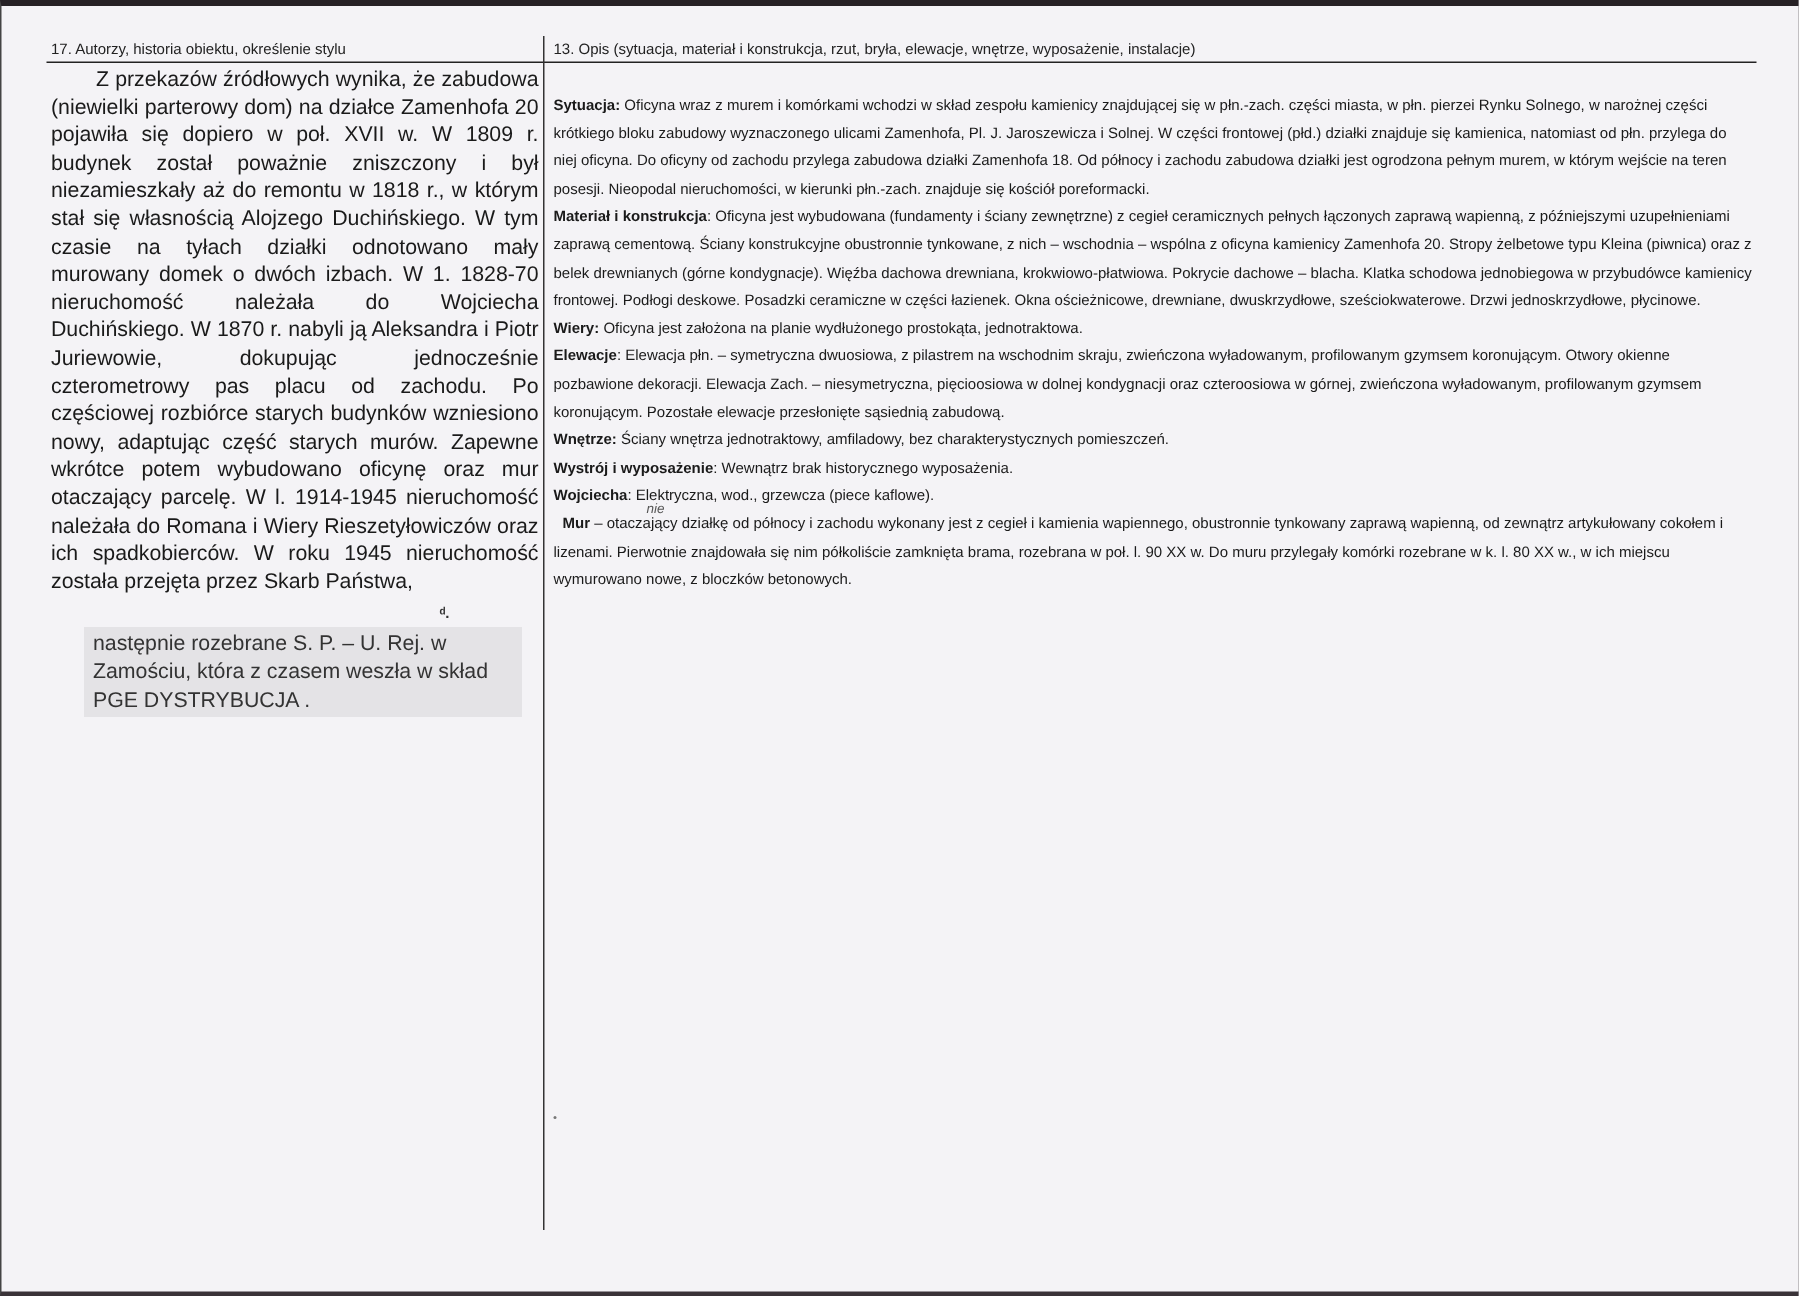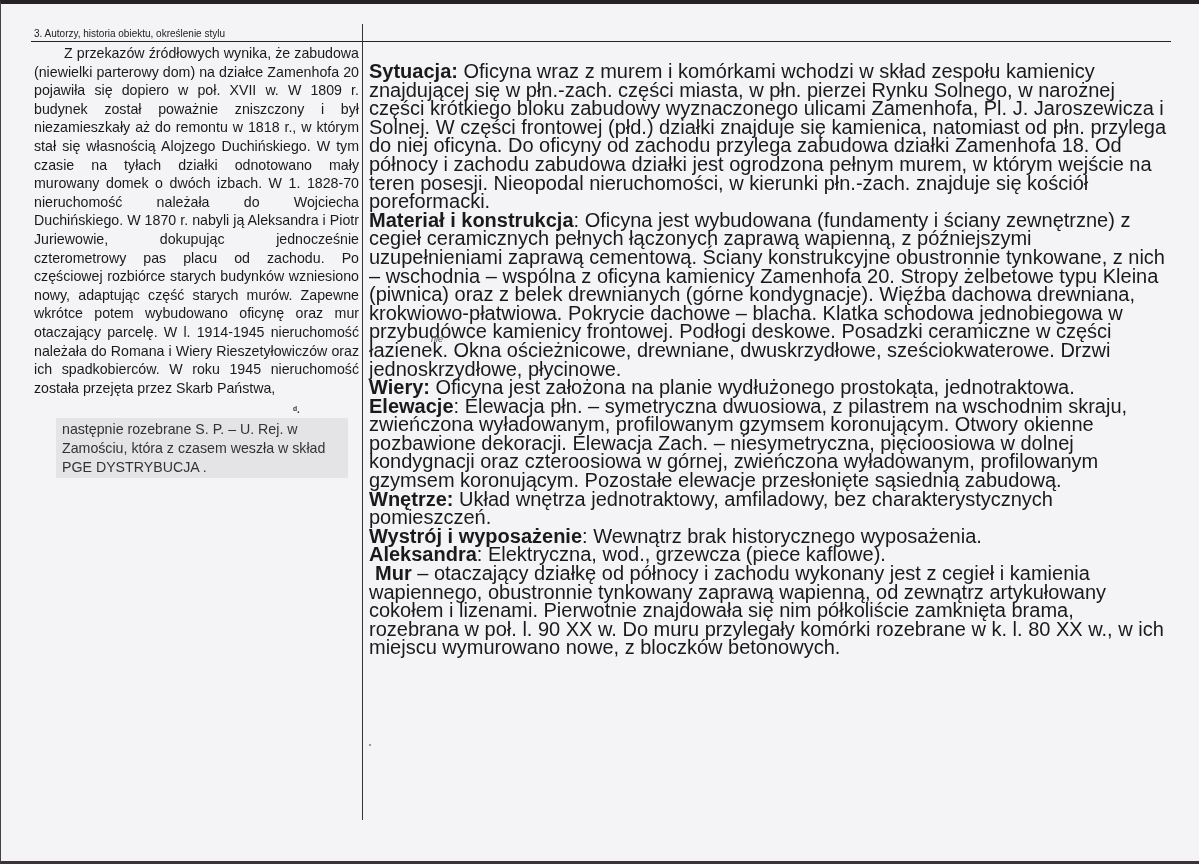--- a/index.html
+++ b/index.html
@@ -38,50 +38,51 @@
     position: absolute; left: 55px; top: 414px; width: 292px; height: 60px;
     background: #e4e3e6;
     padding: 2px 6px 0 6px; box-sizing: border-box;
     font-size: 14.2px; line-height: 18.8px; color: #333;
   }
   .stray-mark {
     position: absolute; left: 292px; top: 400px; font-size: 10px; font-weight: bold; color: #333;
   }
   .right-col {
     position: absolute; left: 368px; top: 58px; width: 800px;
-    font-size: 20px; line-height: 18.6px;
+    font-size: 10px; line-height: 18.6px;
   }
   .right-col .para { margin: 0; }
   .right-col b { font-weight: bold; }
   .handnote {
     position: absolute; left: 430px; top: 330px; font-size: 9px; font-style: italic; color: #555;
   }
   .dot { position: absolute; left: 368px; top: 740px; width: 2px; height: 2px; background: #777; border-radius: 1px; }
 </style>
 </head>
 <body>
 
 <div class="sheet">
 
-  <div class="col-header" style="left:33px;">3. Autorzy, historia obiektu, określenie stylu</div>
+  <div class="col-header" style="left:33px;">17. Autorzy, historia obiektu, określenie stylu</div>
+  <div class="col-header" style="left:368px;">13. Opis (sytuacja, materiał i konstrukcja, rzut, bryła, elewacje, wnętrze, wyposażenie, instalacje)</div>
   <div class="header-rule"></div>
   <div class="col-divider"></div>
 
   <div class="left-col">
     <p>Z przekazów źródłowych wynika, że zabudowa (niewielki parterowy dom) na działce Zamenhofa 20 pojawiła się dopiero w poł. XVII w. W 1809 r. budynek został poważnie zniszczony i był niezamieszkały aż do remontu w 1818 r., w którym stał się własnością Alojzego Duchińskiego. W tym czasie na tyłach działki odnotowano mały murowany domek o dwóch izbach. W 1. 1828-70 nieruchomość należała do Wojciecha Duchińskiego. W 1870 r. nabyli ją Aleksandra i Piotr Juriewowie, dokupując jednocześnie czterometrowy pas placu od zachodu. Po częściowej rozbiórce starych budynków wzniesiono nowy, adaptując część starych murów. Zapewne wkrótce potem wybudowano oficynę oraz mur otaczający parcelę. W l. 1914-1945 nieruchomość należała do Romana i Wiery Rieszetyłowiczów oraz ich spadkobierców. W roku 1945 nieruchomość została przejęta przez Skarb Państwa,</p>
   </div>
   <div class="stray-mark">ᵈ.</div>
   <div class="gray-box">następnie rozebrane S. P. – U. Rej. w Zamościu, która z czasem weszła w skład PGE DYSTRYBUCJA .</div>
 
   <div class="right-col">
     <p class="para"><b>Sytuacja:</b><span> Oficyna wraz z murem i komórkami wchodzi w skład zespołu kamienicy znajdującej się w płn.-zach. części miasta, w   płn. pierzei Rynku Solnego, w narożnej części krótkiego bloku zabudowy wyznaczonego ulicami Zamenhofa, Pl. J. Jaroszewicza i Solnej. W części frontowej (płd.) działki znajduje się kamienica, natomiast od płn. przylega do niej oficyna. Do oficyny od zachodu przylega zabudowa działki Zamenhofa 18. Od północy i zachodu zabudowa działki jest ogrodzona pełnym murem, w którym wejście na teren posesji. Nieopodal nieruchomości, w kierunki płn.-zach. znajduje się kościół poreformacki.</span></p>
     <p class="para"><b>Materiał i konstrukcja</b><span>: Oficyna jest wybudowana (fundamenty i ściany zewnętrzne) z cegieł ceramicznych pełnych łączonych zaprawą wapienną, z późniejszymi uzupełnieniami zaprawą cementową. Ściany konstrukcyjne obustronnie tynkowane, z nich – wschodnia – wspólna z oficyna kamienicy Zamenhofa 20. Stropy żelbetowe typu Kleina (piwnica) oraz z belek drewnianych (górne kondygnacje). Więźba dachowa drewniana, krokwiowo-płatwiowa. Pokrycie dachowe – blacha. Klatka schodowa jednobiegowa w przybudówce kamienicy frontowej. Podłogi deskowe. Posadzki ceramiczne w części łazienek. Okna ościeżnicowe, drewniane, dwuskrzydłowe, sześciokwaterowe. Drzwi jednoskrzydłowe, płycinowe.</span></p>
     <p class="para"><b>Wiery:</b><span> Oficyna jest założona na planie wydłużonego prostokąta, jednotraktowa.</span></p>
     <p class="para"><b>Elewacje</b><span>: Elewacja płn. – symetryczna dwuosiowa, z pilastrem na wschodnim skraju, zwieńczona wyładowanym, profilowanym gzymsem koronującym. Otwory okienne pozbawione dekoracji. Elewacja Zach. – niesymetryczna, pięcioosiowa w dolnej kondygnacji oraz czteroosiowa w górnej, zwieńczona wyładowanym, profilowanym gzymsem koronującym. Pozostałe elewacje przesłonięte sąsiednią zabudową.</span></p>
-    <p class="para"><b>Wnętrze:</b><span> Układ wnętrza jednotraktowy,  amfiladowy, bez charakterystycznych pomieszczeń.</span></p>
+    <p class="para"><b>Wnętrze:</b><span> Ściany wnętrza jednotraktowy,  amfiladowy, bez charakterystycznych pomieszczeń.</span></p>
     <p class="para"><b>Wystrój i wyposażenie</b><span>: Wewnątrz brak historycznego wyposażenia.</span></p>
-    <p class="para"><b>Aleksandra</b><span>: Elektryczna, wod., grzewcza (piece kaflowe).</span></p>
+    <p class="para"><b>Wojciecha</b><span>: Elektryczna, wod., grzewcza (piece kaflowe).</span></p>
     <p class="para" style="text-indent:6px;"><b>Mur</b><span> – otaczający działkę od północy i zachodu wykonany jest z cegieł i kamienia wapiennego, obustronnie tynkowany zaprawą wapienną, od zewnątrz artykułowany cokołem i lizenami. Pierwotnie znajdowała się nim półkoliście zamknięta brama, rozebrana w poł. l. 90 XX w. Do muru przylegały komórki rozebrane w k. l. 80 XX w., w ich miejscu wymurowano nowe, z bloczków betonowych.</span></p>
   </div>
 
   <div class="handnote">nie</div>
   <div class="dot"></div>
 </div>
 
 </body></html>

